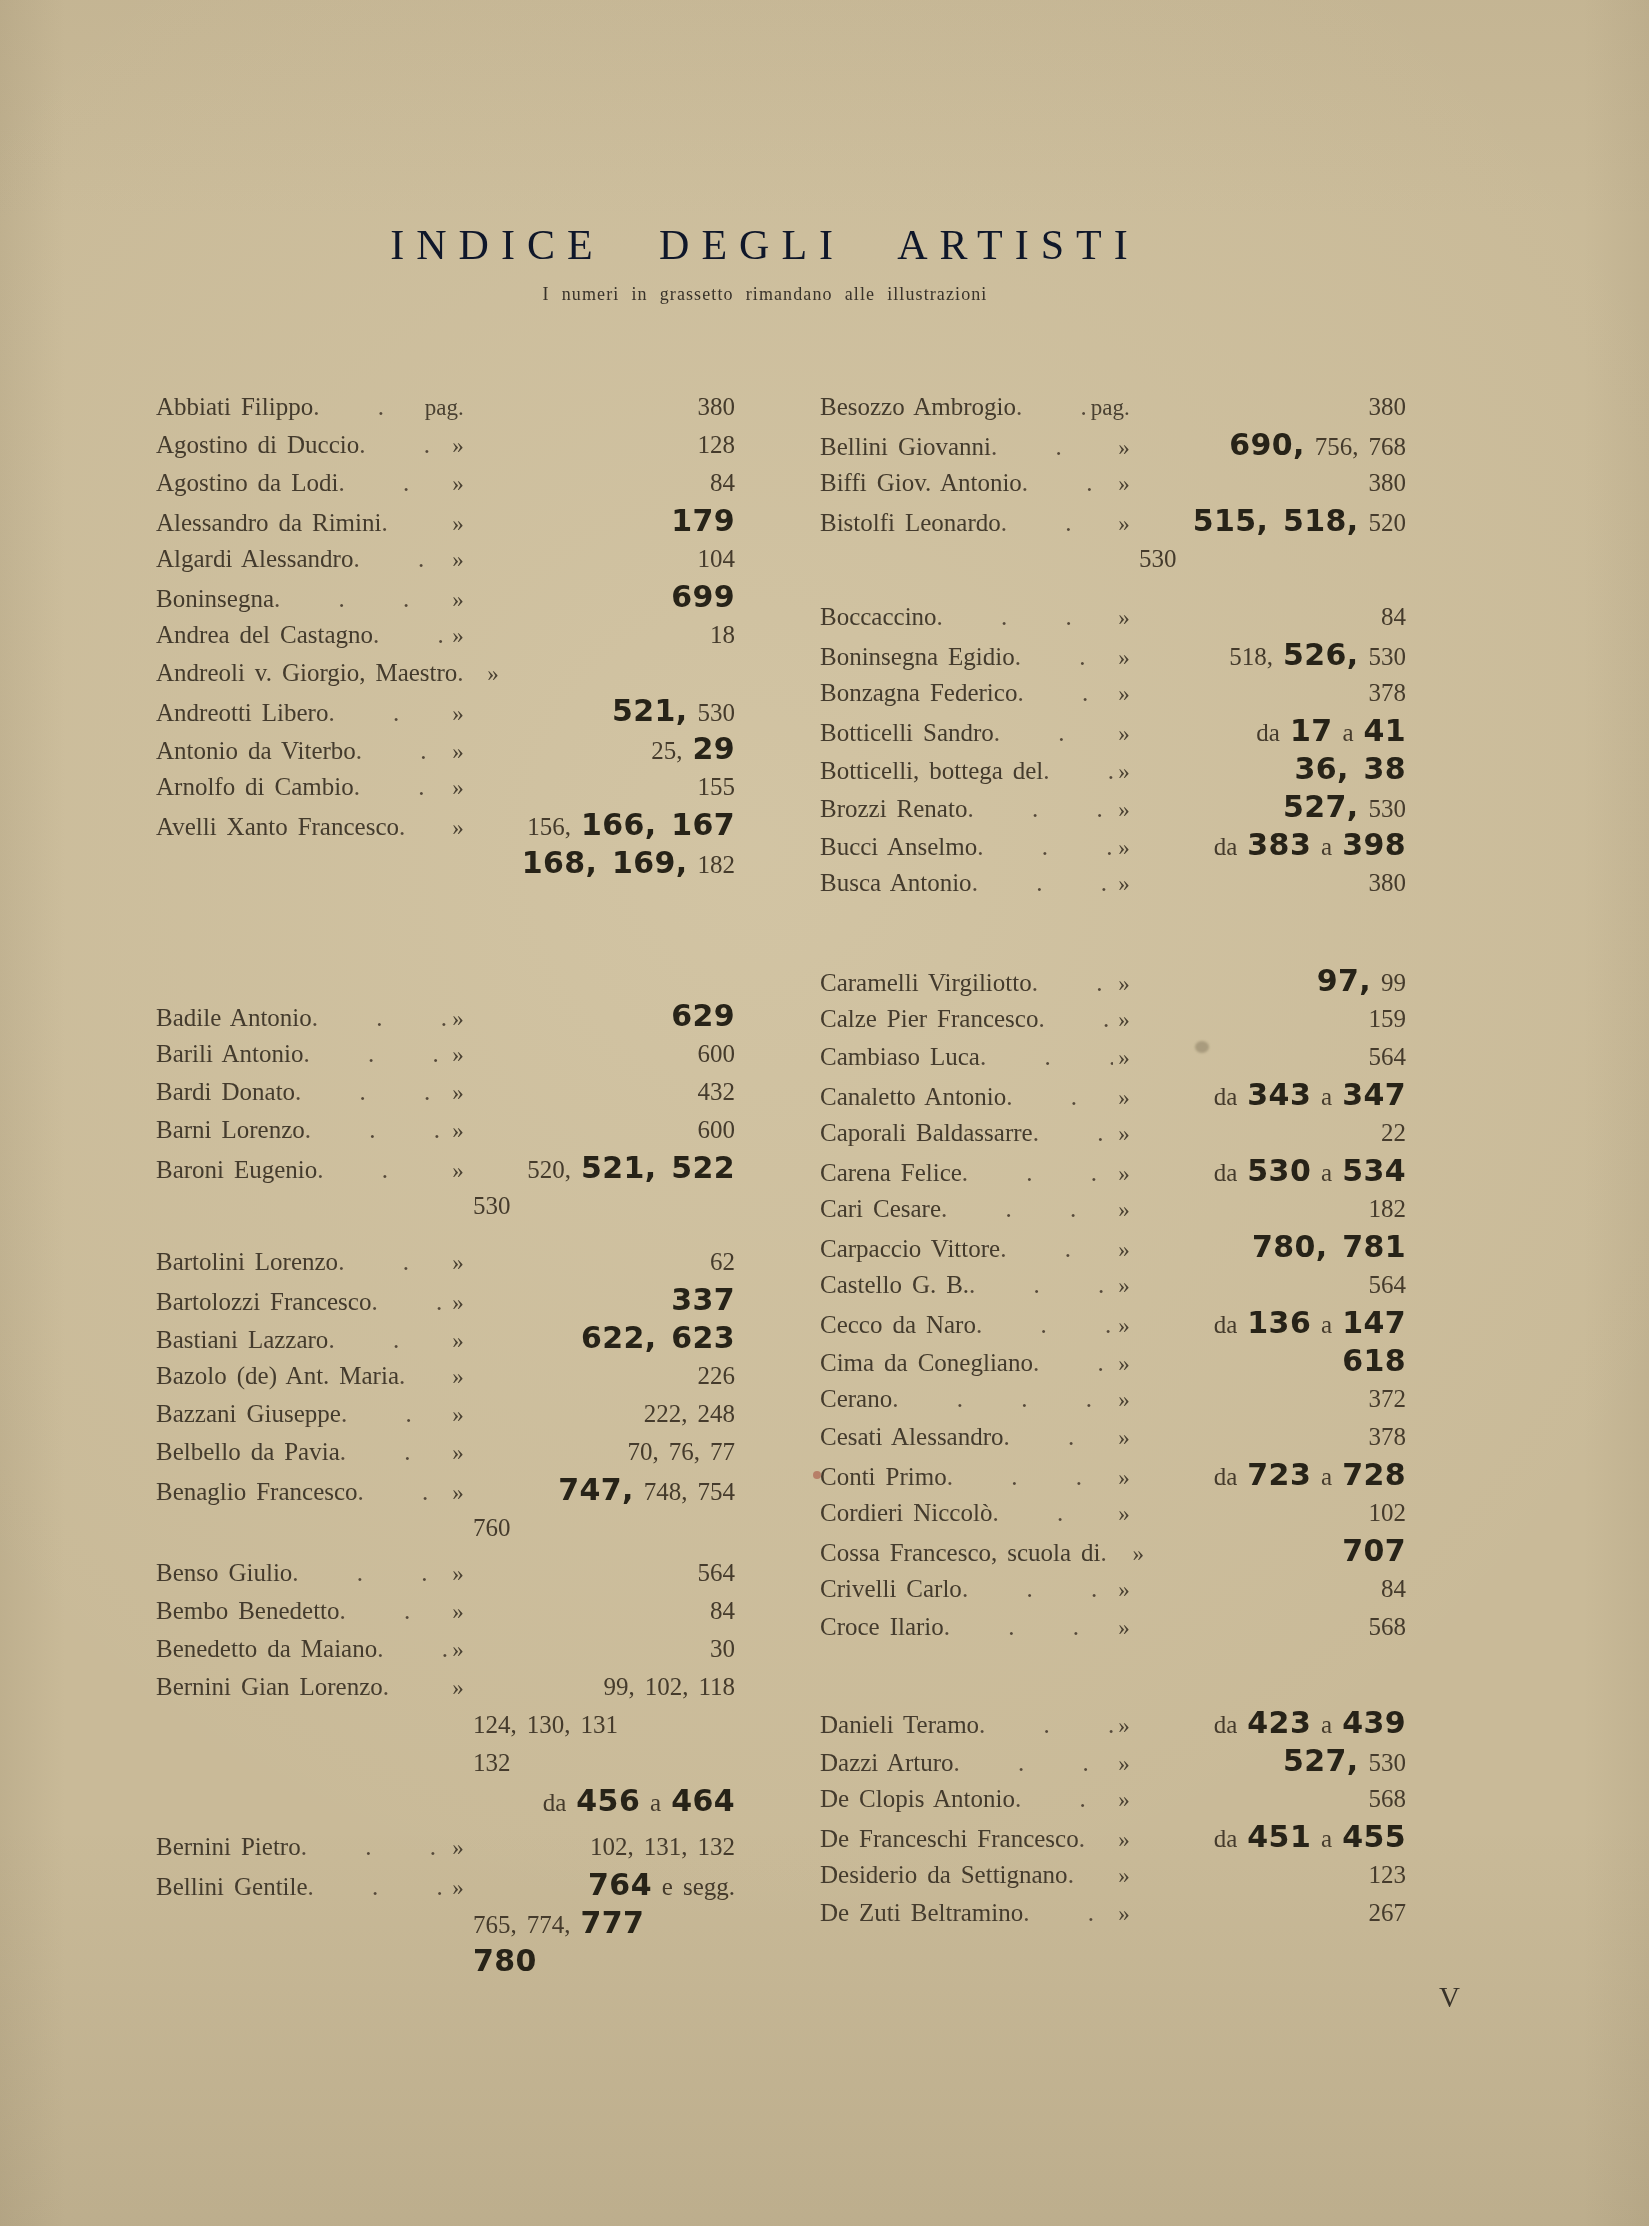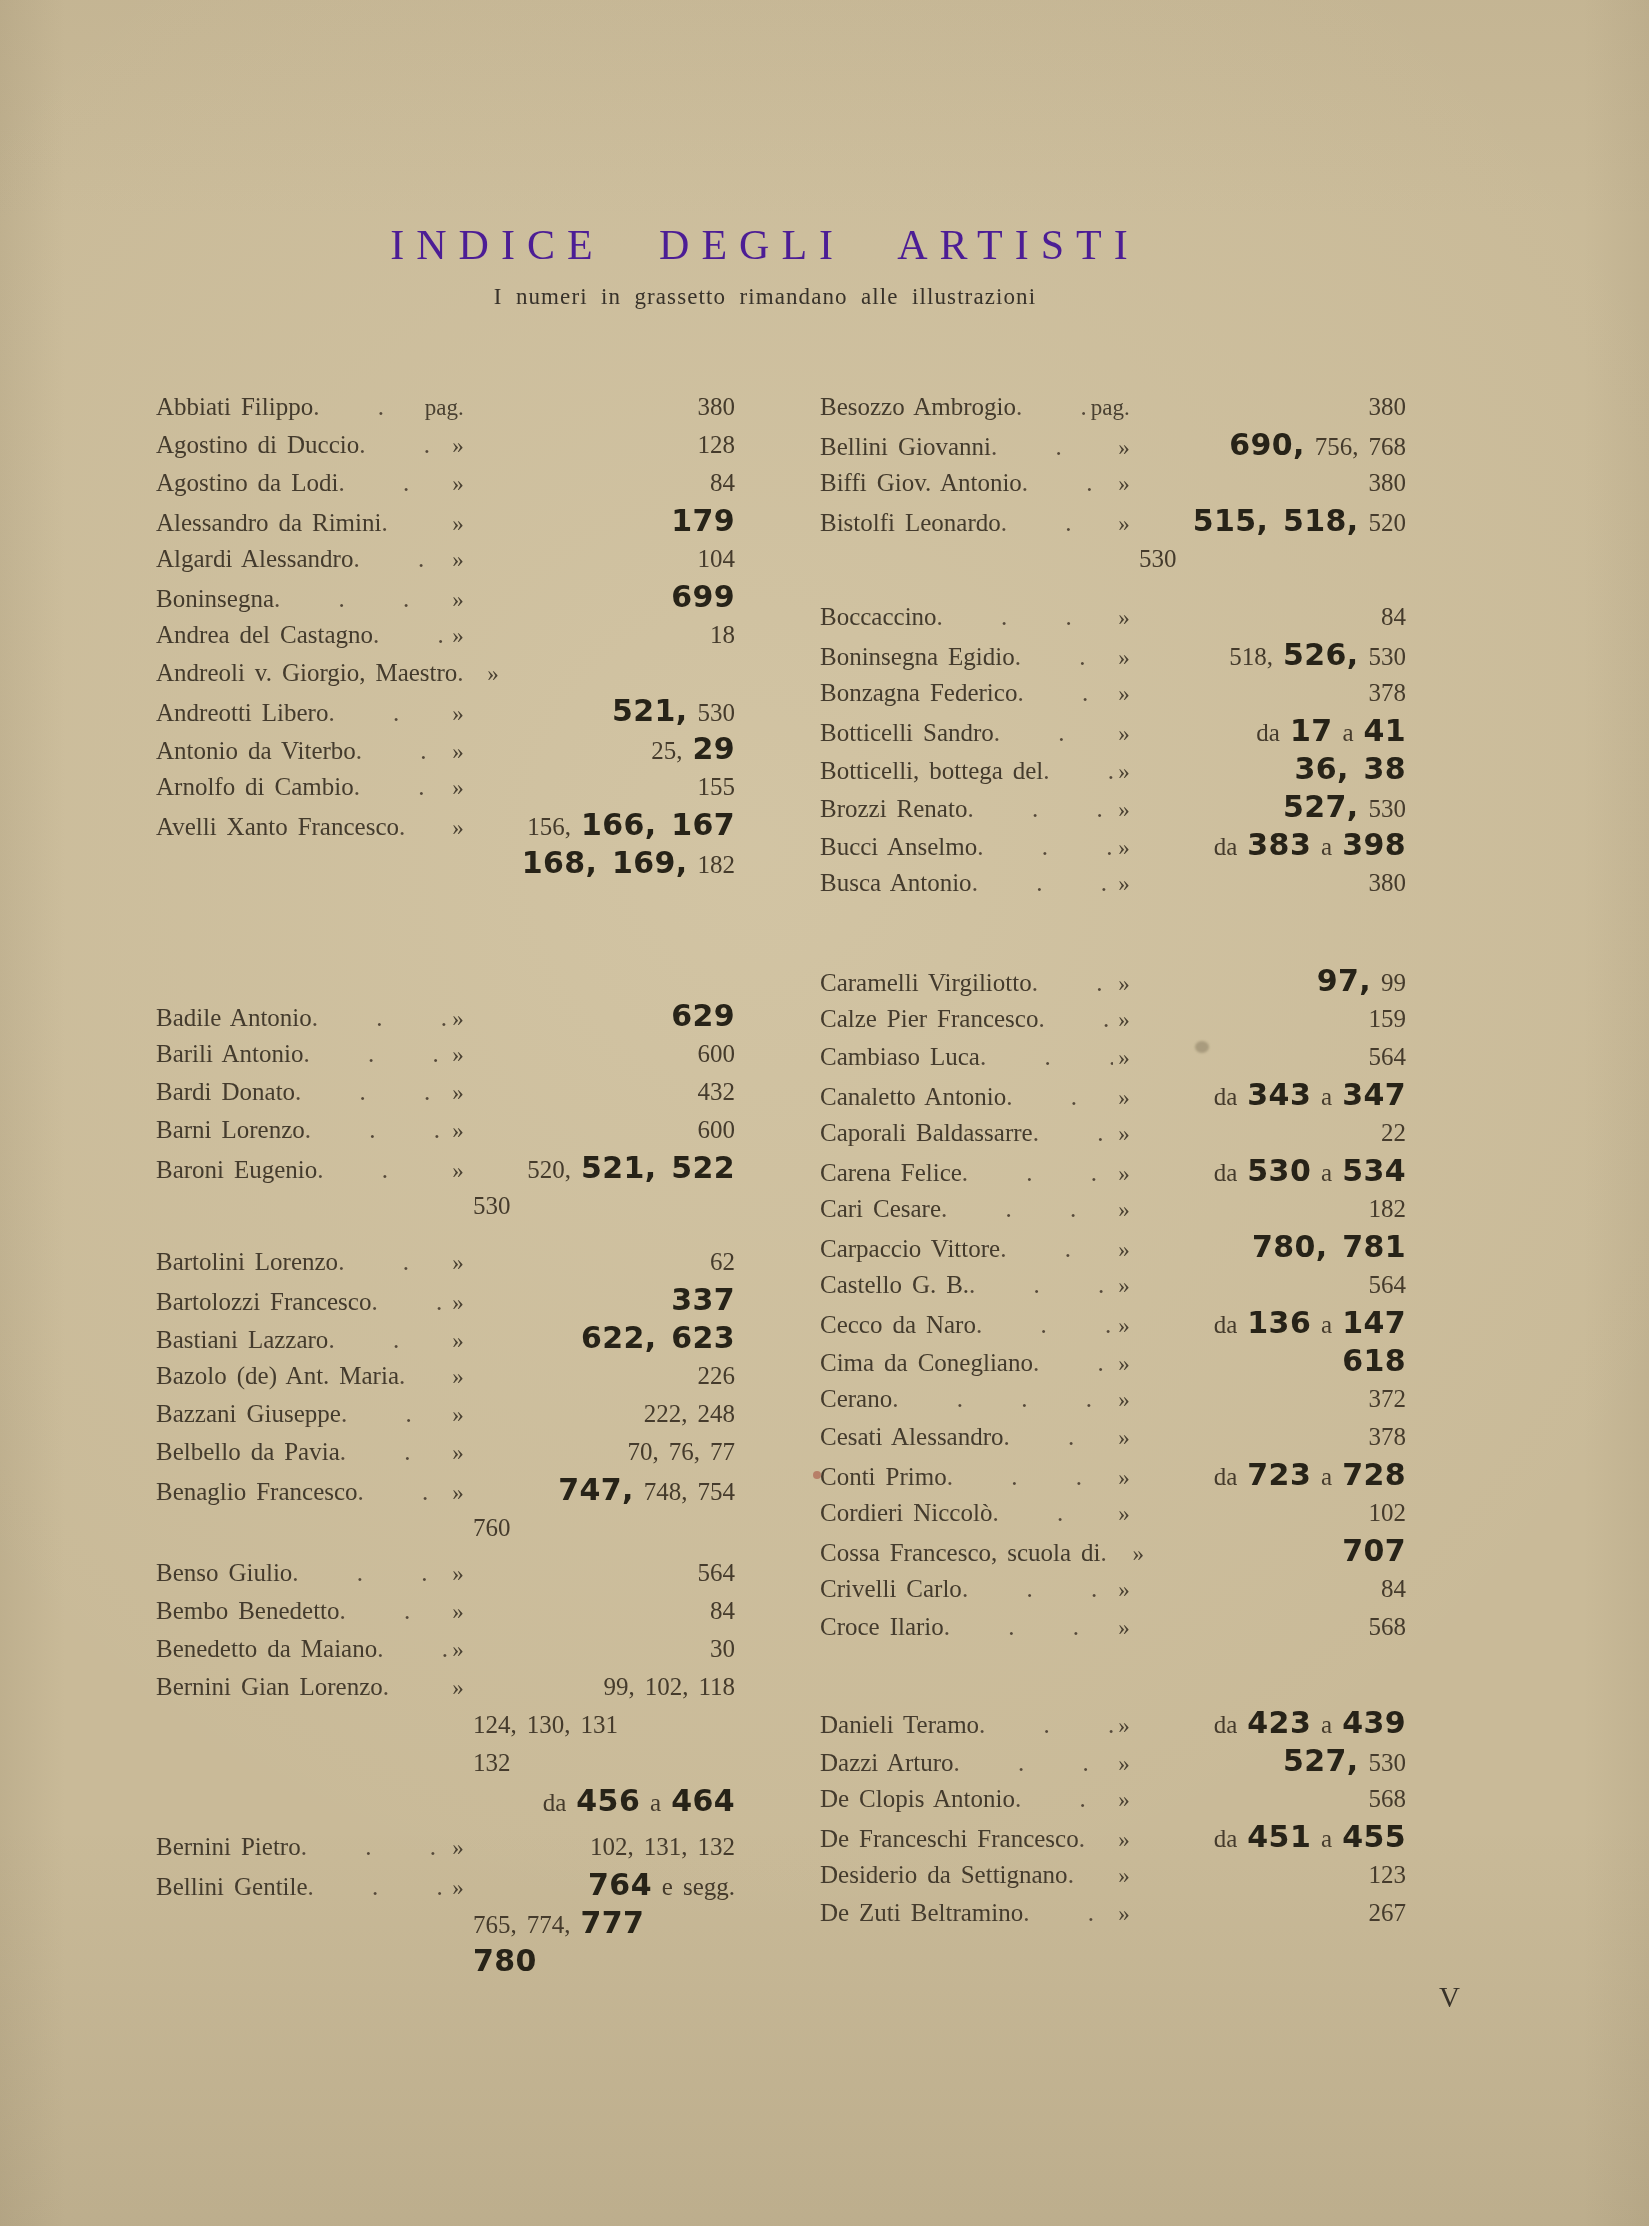--- a/index.html
+++ b/index.html
@@ -9,24 +9,24 @@
     background-image:
       radial-gradient(90% 70% at 46% 38%, rgba(242,232,204,0.22), rgba(242,232,204,0) 70%),
       linear-gradient(180deg, rgba(120,100,70,0.06) 0%, rgba(0,0,0,0) 10%, rgba(0,0,0,0) 82%, rgba(80,65,40,0.10) 100%),
       linear-gradient(90deg, rgba(80,65,40,0.09) 0%, rgba(0,0,0,0) 4%, rgba(0,0,0,0) 96%, rgba(80,65,40,0.07) 100%);
     font-family:"Liberation Serif", serif;
     color:#42392c;
   }
   .header { position:absolute; top:221px; left:0; width:1530px; text-align:center; }
   .title {
     font-size:42px; font-weight:400; letter-spacing:12px; word-spacing:32px;
-    color:#4c1d95; white-space:nowrap;
+    color:#0f172a; white-space:nowrap;
   }
   .subtitle {
-    margin-top:15px; font-size:23px; letter-spacing:1.1px; word-spacing:6.5px; color:#38322a;
+    margin-top:15px; font-size:18px; letter-spacing:1.1px; word-spacing:6.5px; color:#38322a;
   }
   .col { position:absolute; top:388px; font-size:25px; }
   .col-left  { left:156px; width:579px; }
   .col-right { left:820px; width:586px; }
   .group { }
   .col-left  .group:nth-of-type(2){ margin-top:115px; }
   .col-left  .group:nth-of-type(3){ margin-top:18px; }
   .col-left  .group:nth-of-type(4){ margin-top:7.4px; }
   .col-left  .group:nth-of-type(5){ margin-top:7.4px; }
   .col-right .group:nth-of-type(2){ margin-top:20.4px; }

